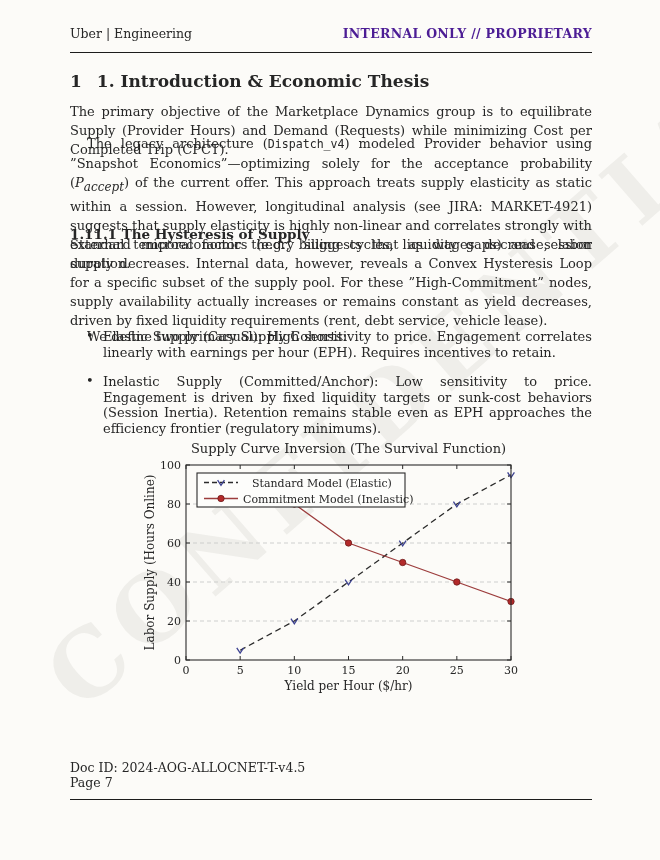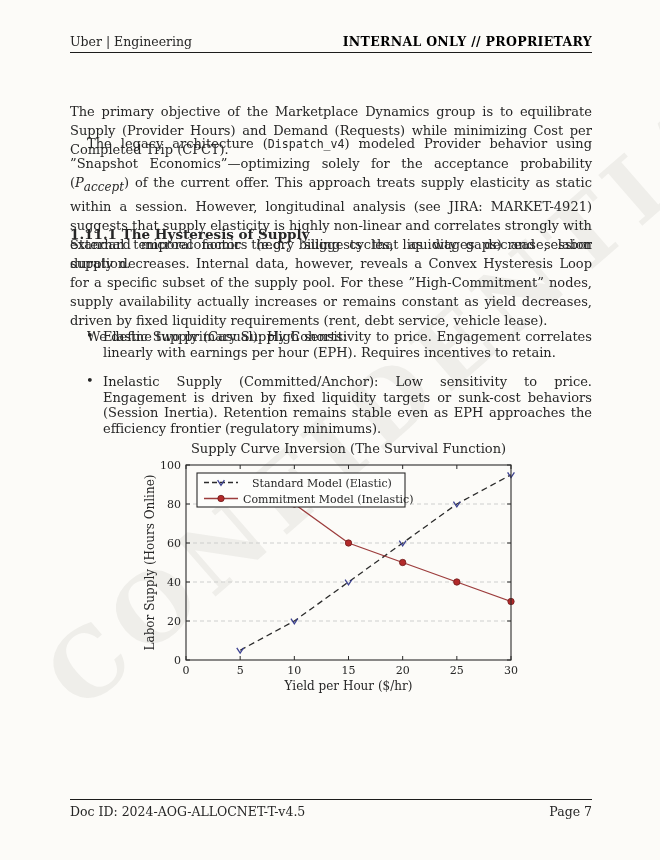--- a/index.html
+++ b/index.html
@@ -5,43 +5,43 @@
   html,body{margin:0;padding:0;}
   body{width:660px;height:860px;background:#f3f2ef;}
   .page{position:relative;width:660px;height:860px;background:#fcfbf8;overflow:hidden;
         font-family:"DejaVu Serif","Liberation Serif",serif;color:#262626;}
   .abs{position:absolute;}
   .col{left:70px;width:522px;}
   .watermark{z-index:0;left:-30px;top:392px;width:740px;text-align:center;
     font-size:92px;font-weight:bold;letter-spacing:10px;color:rgba(115,110,100,0.09);
     transform:rotate(-41deg);white-space:nowrap;pointer-events:none;}
   .layer{position:absolute;inset:0;z-index:1;}
-  .header-row{top:34px;display:flex;justify-content:space-between;align-items:baseline;font-size:12.5px;}
-  .header-right{color:#000000;font-weight:bold;letter-spacing:0.3px;}
+  .header-row{top:26px;display:flex;justify-content:space-between;align-items:baseline;font-size:12.5px;}
+  .header-right{color:#4c1d95;font-weight:bold;letter-spacing:0.3px;}
   .rule{border-top:1.3px solid #1c1c1c;height:0;}
   .header-rule{top:52px;}
   .h1{top:71px;font-size:17px;font-weight:bold;}
   .h1 .num{margin-right:15px;}
   .h2{top:226px;font-size:13.5px;font-weight:bold;}
   .h2 .num{}
   p.body{margin:0;font-size:13px;line-height:19px;text-align:justify;}
   .p1{top:102px;}
   .p2{top:134px;text-indent:17px;}
   .p3{top:235px;}
   .p4{top:327px;text-indent:17px;}
   .mono{font-family:"DejaVu Sans Mono","Liberation Mono",monospace;font-size:11.6px;}
   .ivar{font-style:italic;}
   sub{font-size:12px;font-style:italic;}
   .bullets{top:329px;}
   .bullet{position:relative;padding-left:33px;margin-bottom:14px;font-size:13px;line-height:15.5px;text-align:justify;}
   .bullet .dot{position:absolute;left:16px;top:-1px;}
   .chart-wrap{top:438px;left:142px;}
   .caption{top:712px;}
   .footer-rule{top:799px;}
-  .footer-row{top:804px;display:flex;justify-content:space-between;font-size:12.5px;}
+  .footer-row{top:760px;display:flex;justify-content:space-between;font-size:12.5px;flex-direction:column;}
   svg text{font-family:"DejaVu Serif","Liberation Serif",serif;fill:#262626;}
   svg .ct{font-size:13px;}
   svg .tl{font-size:11px;}
   svg .al{font-size:12px;}
   svg .ll{font-size:11px;}
   svg .grid{stroke:#c9c9c9;stroke-width:0.9;stroke-dasharray:4 3;}
   svg .frame{fill:none;stroke:#2a2a2a;stroke-width:1.1;}
   svg .tick{stroke:#2a2a2a;stroke-width:1;}
 </style>
 </head>
@@ -51,20 +51,23 @@
 
   <div class="abs watermark">CONFIDENTIAL</div>
 
   <div class="layer">
     <div class="abs col header-row">
       <span>Uber | Engineering</span>
       <span class="header-right">INTERNAL ONLY // PROPRIETARY</span>
     </div>
     <div class="abs col rule header-rule"></div>
 
+    <div class="abs col h1">
+      <span class="num">1</span><span>1. Introduction &amp; Economic Thesis</span>
+    </div>
 
     <p class="abs col body p1">The primary objective of the Marketplace Dynamics group is to equilibrate Supply (Provider Hours) and Demand (Requests) while minimizing Cost per Completed Trip (CPCT).</p>
 
     <p class="abs col body p2"><span>The legacy architecture (</span><span class="mono">Dispatch_v4</span><span>) modeled Provider behavior using ”Snapshot Economics”—optimizing solely for the acceptance probability (</span><span class="ivar">P</span><sub>accept</sub><span>) of the current offer. This approach treats supply elasticity as static within a session. However, longitudinal analysis (see JIRA: MARKET-4921) suggests that supply elasticity is highly non-linear and correlates strongly with external temporal factors (e.g., billing cycles, liquidity gaps) and session duration.</span></p>
 
     <div class="abs col h2">
       <span class="num">1.1</span><span>1.1 The Hysteresis of Supply</span>
     </div>
 
     <p class="abs col body p3">Standard microeconomic theory suggests that as wages decrease, labor supply decreases. Internal data, however, reveals a Convex Hysteresis Loop for a specific subset of the supply pool. For these ”High-Commitment” nodes, supply availability actually increases or remains constant as yield decreases, driven by fixed liquidity requirements (rent, debt service, vehicle lease).</p>

